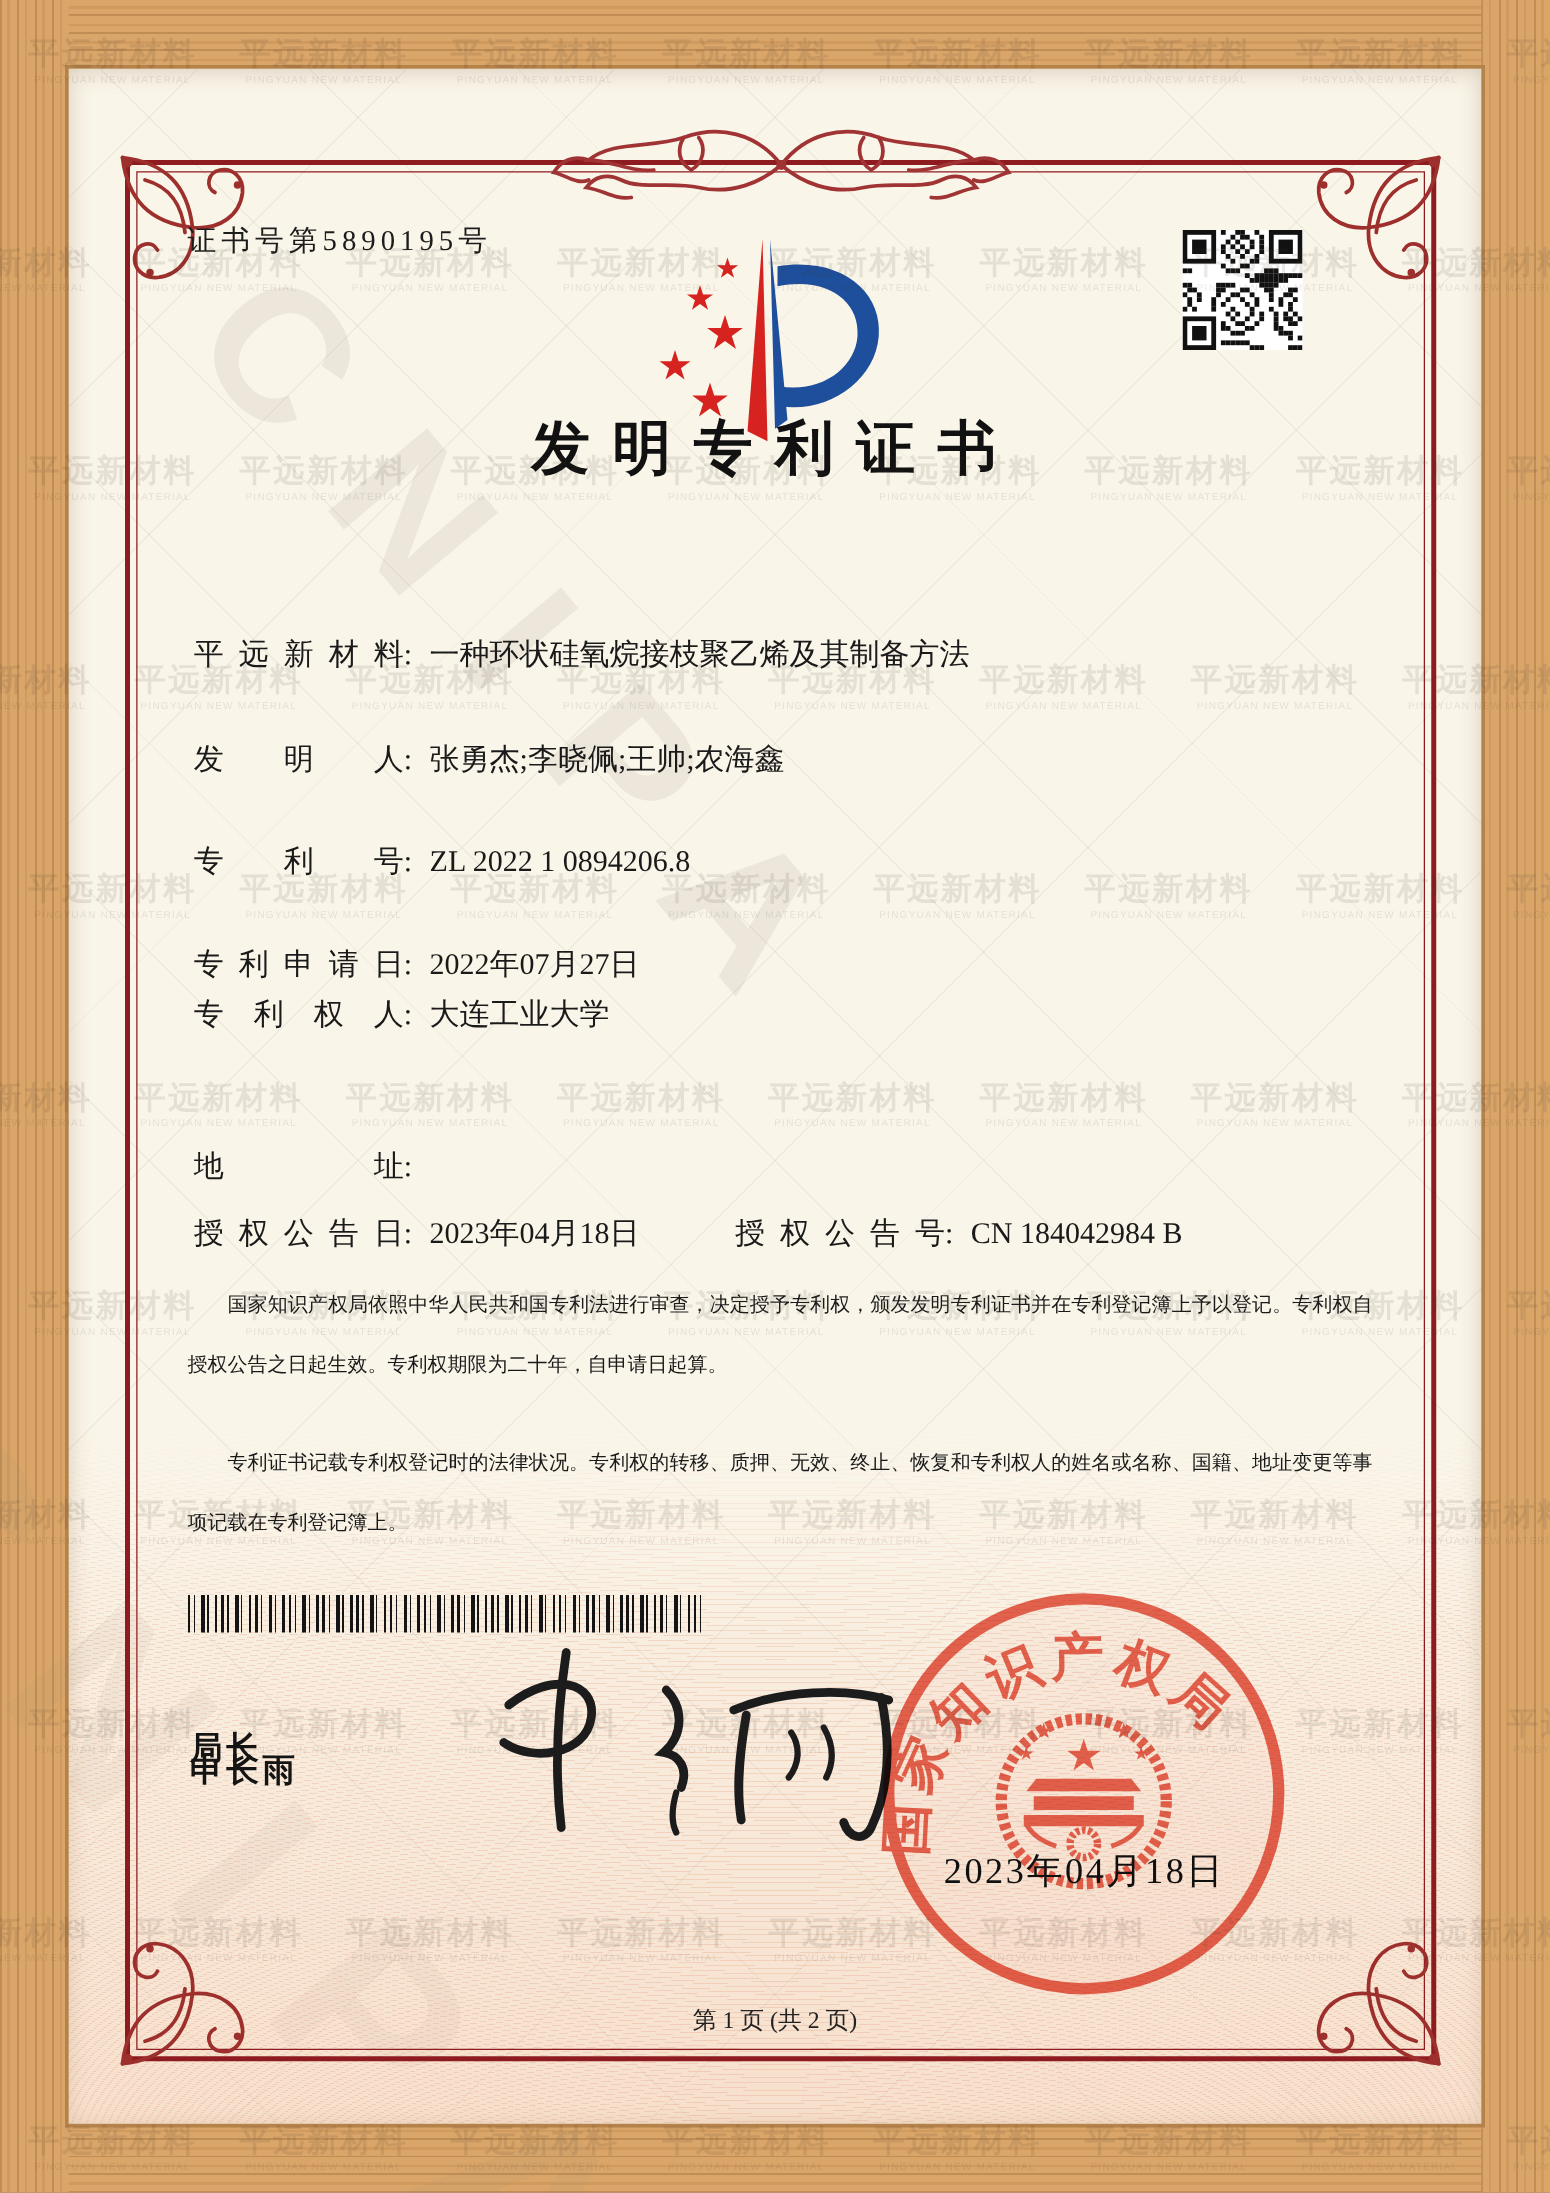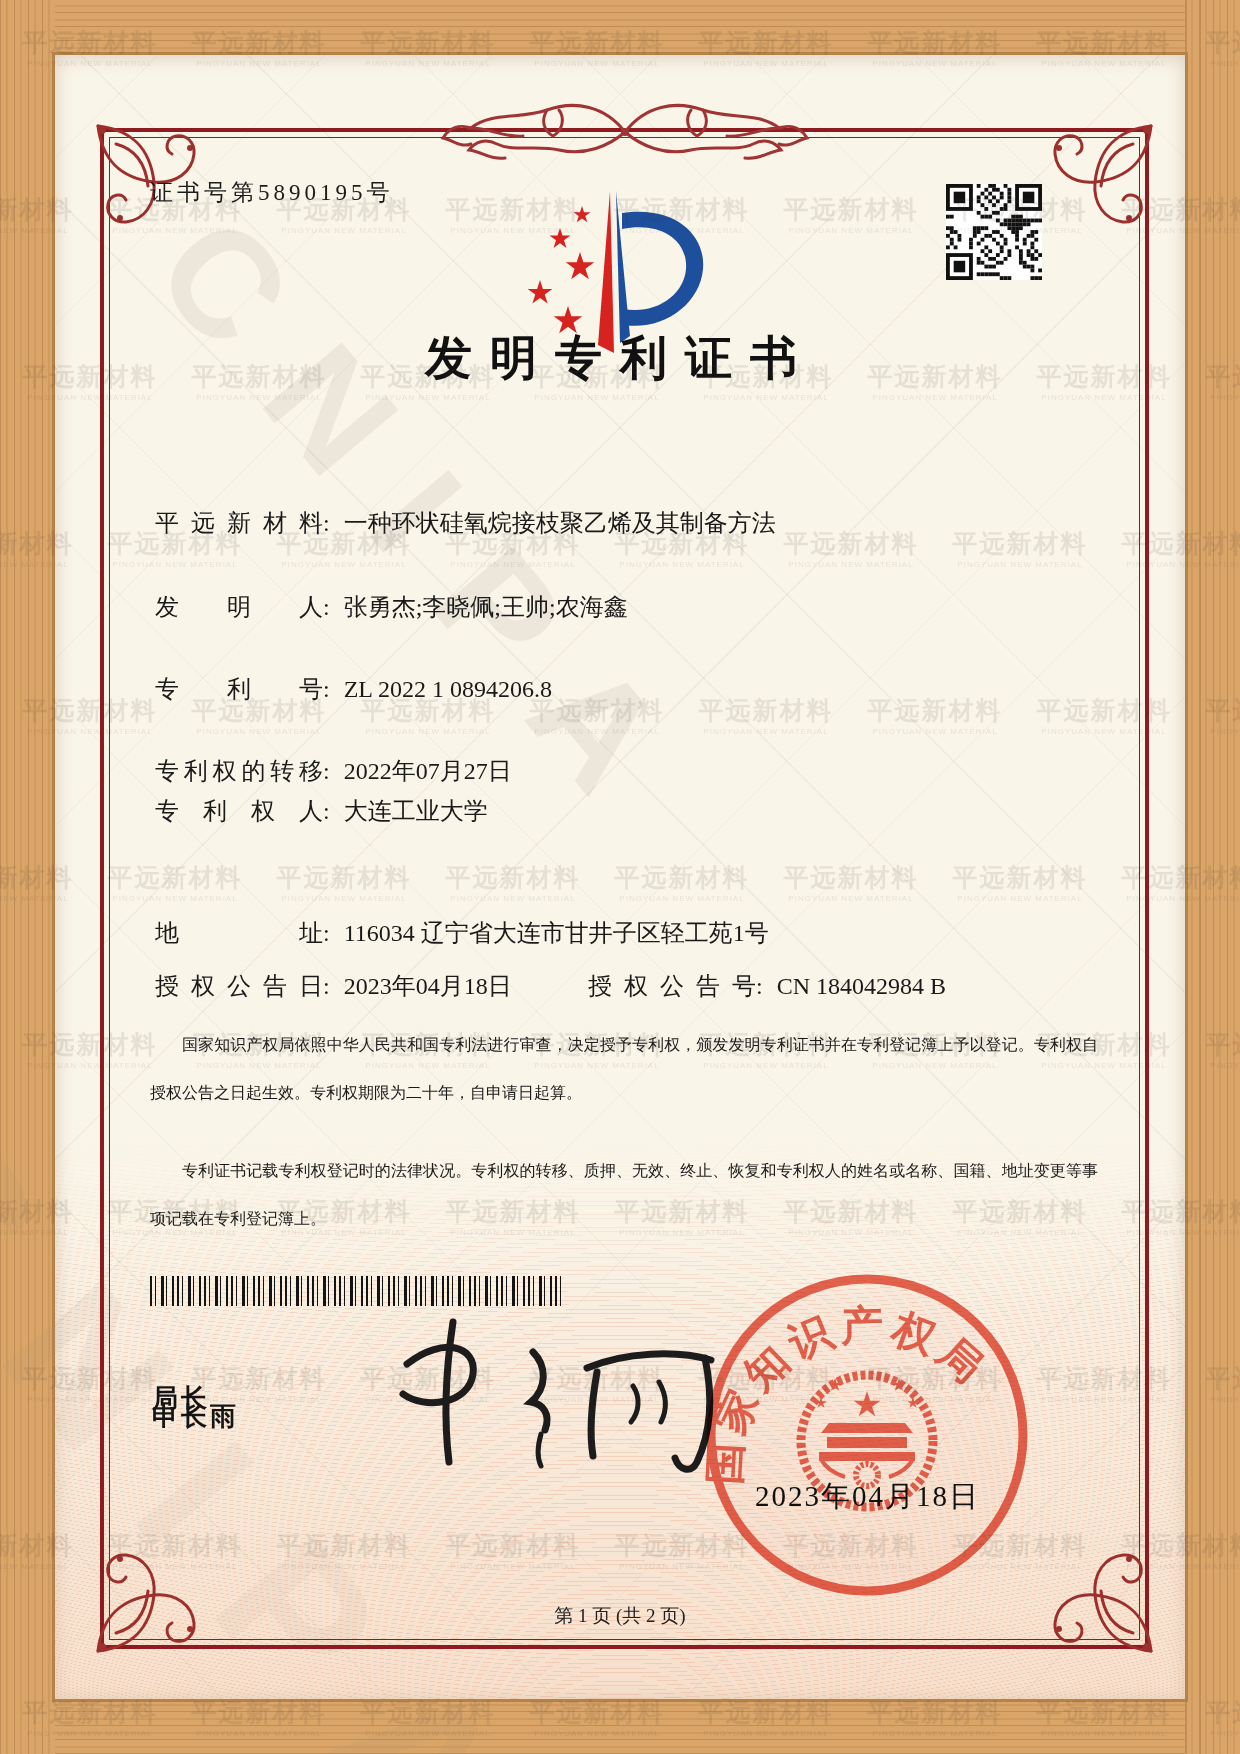--- a/index.html
+++ b/index.html
@@ -344,33 +344,32 @@
       <span class="lbl">发明人</span>
         <span class="colon">:</span>
       <span class="val">张勇杰;李晓佩;王帅;农海鑫</span>
     </div>
     <div class="abs row" style="top:618px">
       <span class="lbl">专利号</span>
         <span class="colon">:</span>
       <span class="val">ZL 2022 1 0894206.8</span>
     </div>
     <div class="abs row" style="top:700px">
-      <span class="lbl">专利权的转移</span>
+      <span class="lbl">专利申请日</span>
         <span class="colon">:</span>
       <span class="val">2022年07月27日</span>
     </div>
     <div class="abs row" style="top:740px">
       <span class="lbl">专利权人</span>
         <span class="colon">:</span>
       <span class="val">大连工业大学</span>
     </div>
     <div class="abs row" style="top:862px">
       <span class="lbl">地址</span>
         <span class="colon">:</span>
-      <span class="val">116034 辽宁省大连市甘井子区轻工苑1号</span>
     </div>
     <div class="abs row" style="top:915px">
       <span class="lbl">授权公告日</span>
         <span class="colon">:</span>
       <span class="val">2023年04月18日</span>
     </div>
     <div class="abs row row2" style="top:915px">
       <span class="lbl">授权公告号</span>
         <span class="colon">:</span>
       <span class="val">CN 184042984 B</span>

